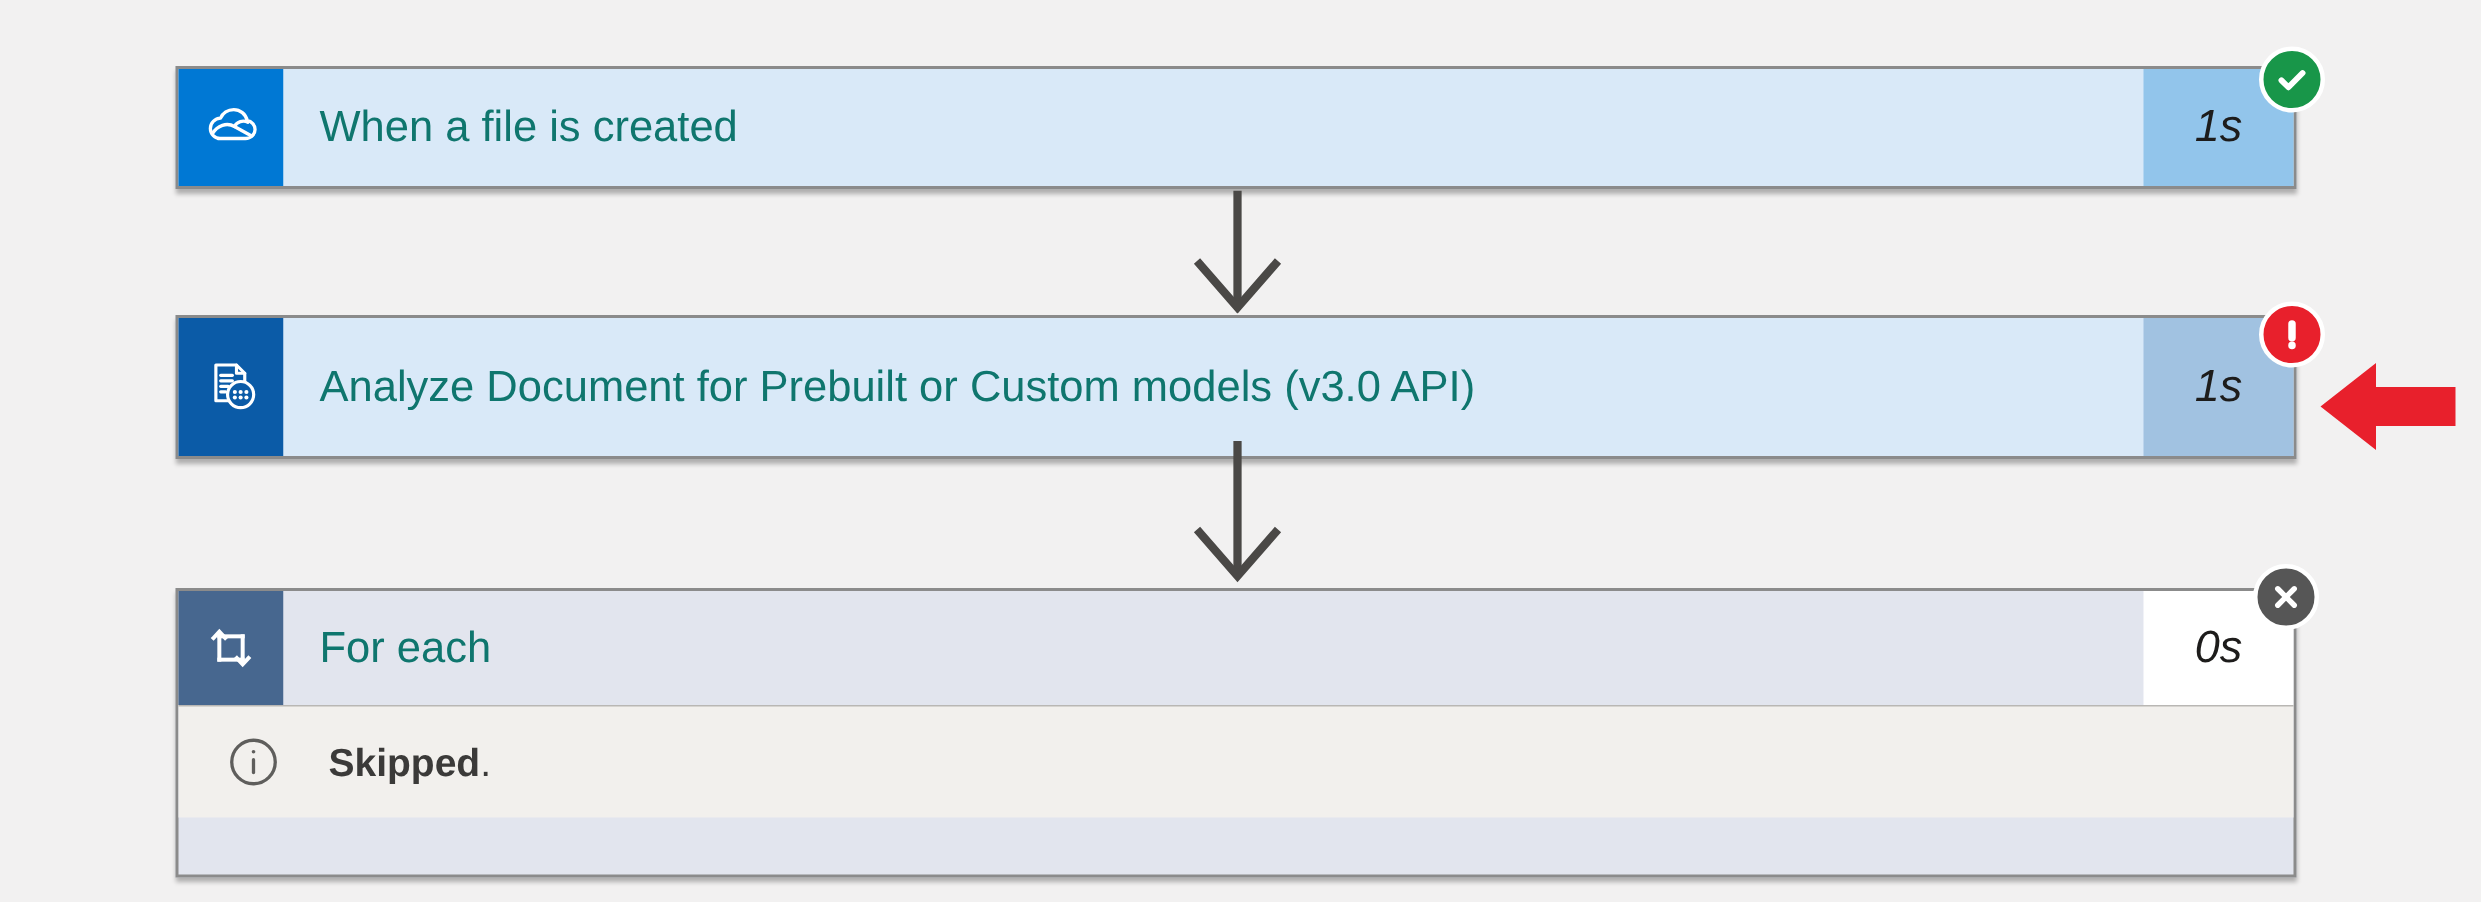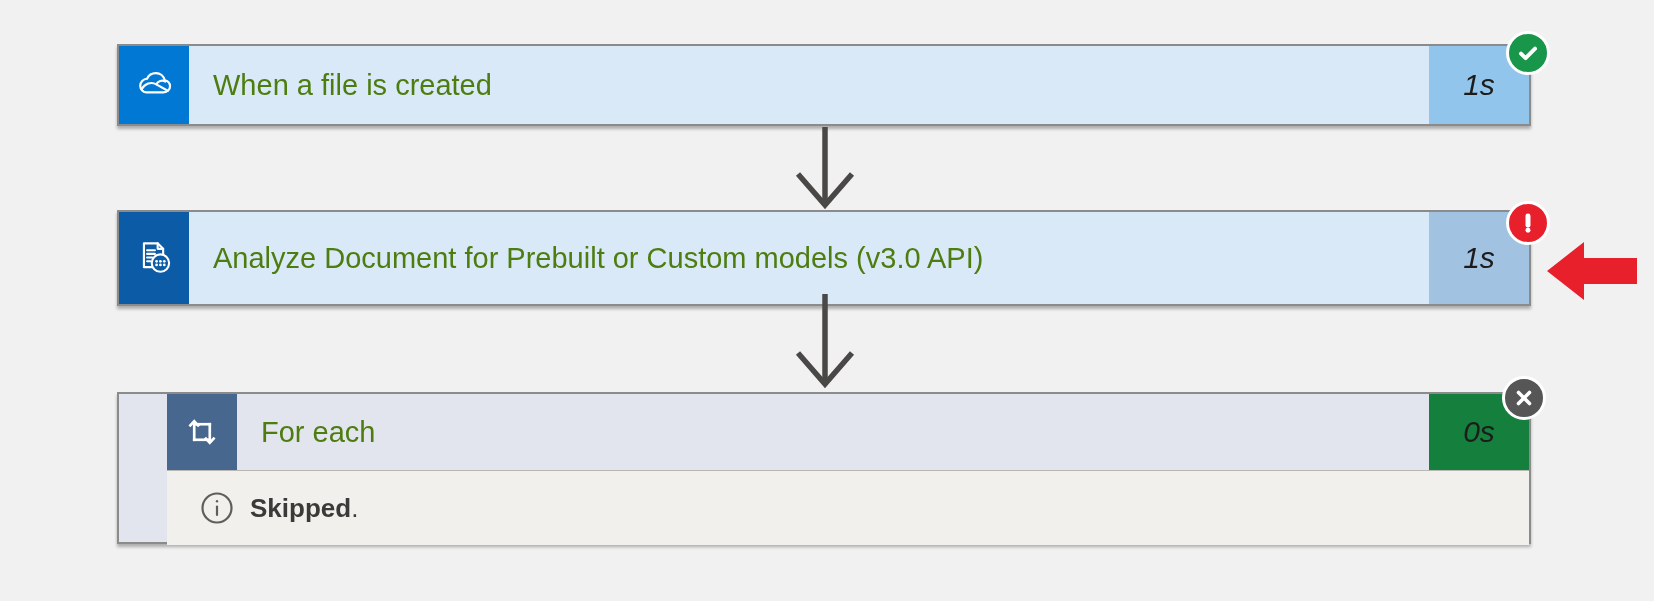--- a/index.html
+++ b/index.html
@@ -1,43 +1,43 @@
 <!DOCTYPE html>
 <html><head>
 <meta charset="utf-8">
 <style>
   html,body{margin:0;padding:0;background:#f2f1f1;font-family:"Liberation Sans",sans-serif;}
   .stage{position:relative;width:1654px;height:601px;background:#f2f1f1;overflow:hidden;}
 
   .card{position:absolute;left:117px;width:1414px;display:flex;box-sizing:border-box;
         border:2px solid #8b8b8b;box-shadow:0 3px 3px rgba(0,0,0,.28);background:#d9e9f8;cursor:pointer;}
   .icon-box{flex:0 0 70px;display:flex;align-items:center;justify-content:center;}
-  .card-body{flex:1;display:flex;align-items:center;padding-left:24px;font-size:29px;color:#4d7c0f;
+  .card-body{flex:1;display:flex;align-items:center;padding-left:24px;font-size:29px;color:#0f766e;
              white-space:nowrap;overflow:hidden;}
   .duration{flex:0 0 100px;display:flex;align-items:center;justify-content:center;font-size:30px;color:#1d1c1b;font-style:italic;}
 
   
   .c1 .icon-box{background:#0078d4;}
   .c1 .card-body{background:#d9e9f8;}
   .c1 .duration{background:#92c5eb;}
 
   
   .c2 .icon-box{background:#0b5ba7;}
   .c2 .card-body{background:#d9e9f8;}
   .c2 .duration{background:#a1c2e1;}
 
   
   .c3{display:block;background:#e2e5ee;}
   .c3 .header{display:flex;height:76px;}
   .c3 .icon-box{background:#47678f;}
   .c3 .card-body{background:#e2e5ee;}
-  .c3 .duration{background:#15803d;}
+  .c3 .duration{background:#ffffff;}
   .c3 .status-row{display:flex;align-items:center;height:74px;background:#f2f0ed;
                   border-top:1px solid #b9b7b4;padding-left:32px;}
-  .status-text{font-size:26px;color:#3b3a39;margin-left:15px;}
+  .status-text{font-size:26px;color:#3b3a39;margin-left:32px;}
   .status-text .bold{font-weight:bold;}
 
   .badge{position:absolute;width:38px;height:38px;border-radius:50%;border:3px solid #ffffff;
          display:flex;align-items:center;justify-content:center;z-index:5;}
   .badge-success{background:#189649;}
   .badge-error{background:#e8202c;}
   .badge-cancel{background:#565656;}
 
   .connector{position:absolute;z-index:1;}
   .red-arrow{position:absolute;z-index:6;}
@@ -108,21 +108,21 @@
     </svg>
   </div>
 
   <div class="connector" style="left:780px;top:294px;">
     <svg width="90" height="96" viewBox="0 0 90 96" fill="none" stroke="#4a4846" stroke-width="5.5">
       <line x1="45" y1="0" x2="45" y2="90"></line>
       <path d="M18 59L45 90L72 59"></path>
     </svg>
   </div>
 
-  <div class="card c3" style="top:392px;height:152px;padding-left:48px;">
+  <div class="card c3" style="top:392px;height:193px;">
     <div class="header">
       <div class="icon-box">
         <svg width="40" height="40" viewBox="0 0 36 36" fill="none" stroke="#ffffff" stroke-width="2.4" stroke-linecap="square" stroke-linejoin="miter">
           <path d="M7.5 12L11 8.2L14.5 12"></path>
           <line x1="11" y1="9.5" x2="11" y2="25"></line>
           <line x1="11" y1="25" x2="25" y2="25"></line>
           <line x1="11" y1="11" x2="25" y2="11"></line>
           <line x1="25" y1="11" x2="25" y2="26.5"></line>
           <path d="M21.5 24L25 27.8L28.5 24"></path>
         </svg>

